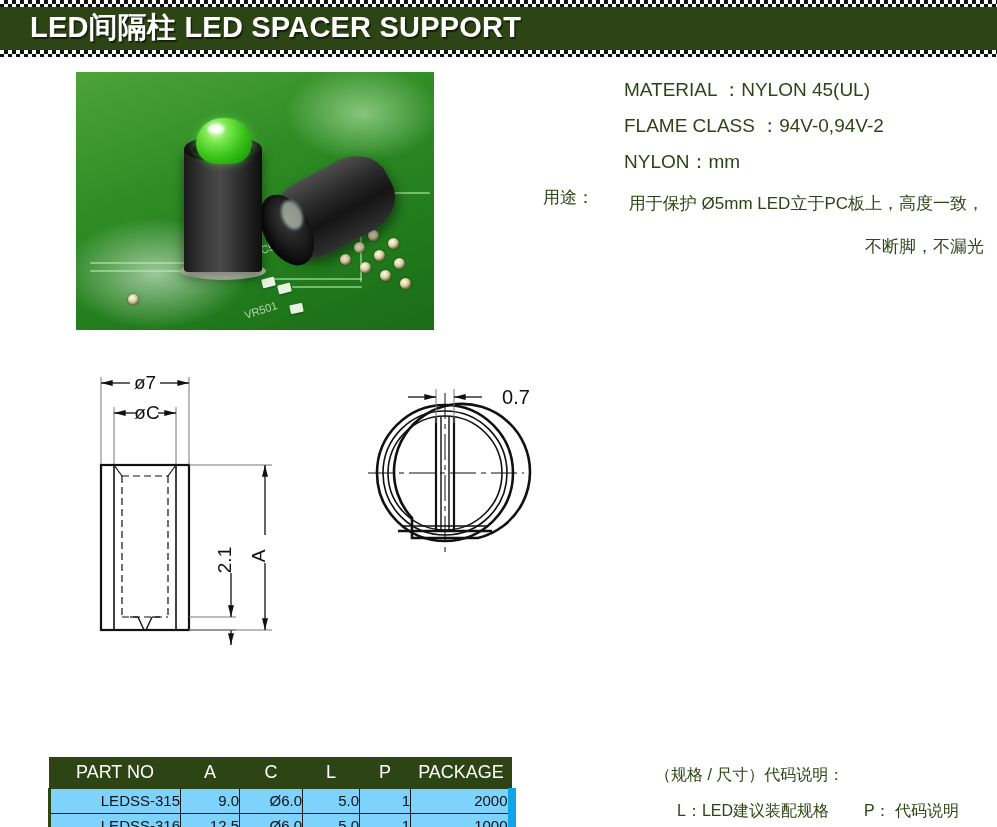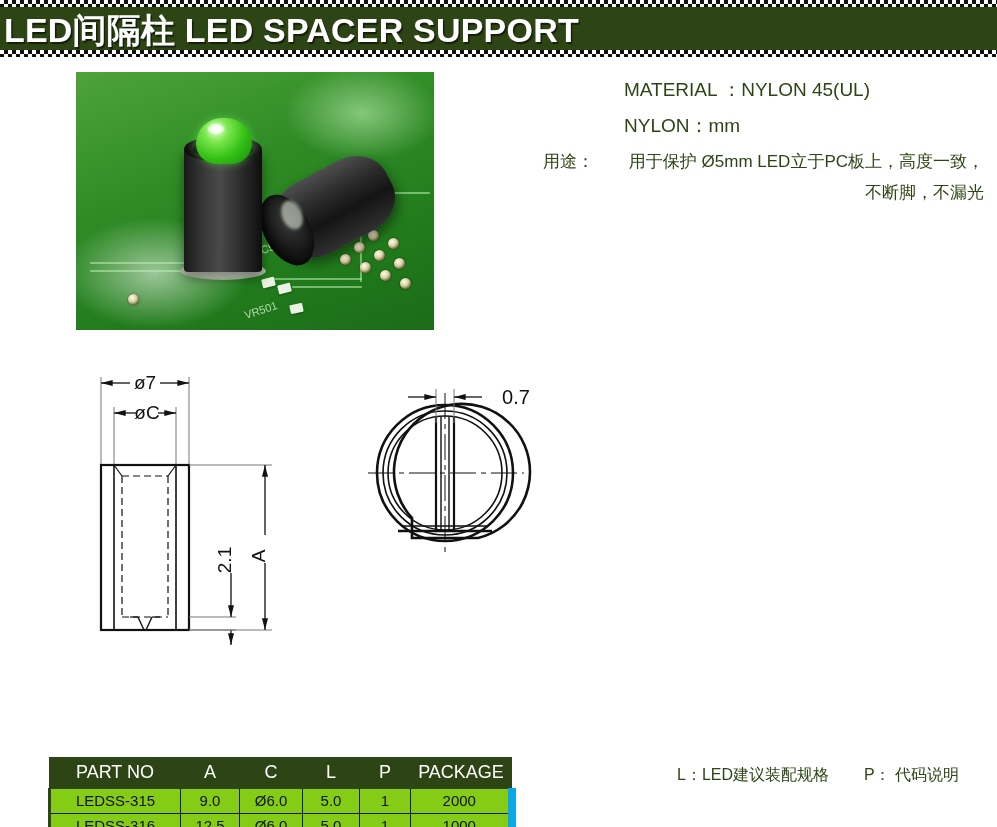--- a/index.html
+++ b/index.html
@@ -34,23 +34,23 @@
       linear-gradient(45deg, #111 25%, transparent 25%, transparent 75%, #111 75%);
     background-size: 8px 8px;
     background-position: 0 0, 4px 4px;
     background-color: #ffffff;
   }
   #checker-top { top: 0; }
   #checker-bottom { bottom: 0; }
 
   #header-title {
     position: absolute;
-    left: 4px;
+    left: 30px;
     top: 8px;
-    font-size: 34px;
+    font-size: 29px;
     font-weight: bold;
     color: #ffffff;
     letter-spacing: 0.2px;
     white-space: nowrap;
     text-shadow: 1.5px 1.5px 1px rgba(0,0,0,0.55);
   }
 
   
   #product-photo {
     position: absolute;
@@ -196,21 +196,21 @@
     position: absolute;
     left: 0;
     top: 0;
     font-size: 17px;
     line-height: 31px;
     color: #2d4515;
   }
   #usage-text {
     padding-left: 81px;
     font-size: 17px;
-    line-height: 31px;
+    line-height: 43px;
     color: #2d4515;
     width: 360px;
   }
 
   
   #drawing-area {
     position: absolute;
     left: 0;
     top: 345px;
     width: 660px;
@@ -229,24 +229,24 @@
   #spec-table th {
     background: #2d4515;
     color: #ffffff;
     font-weight: normal;
     font-size: 18px;
     padding: 4px 0 5px 0;
     border: 1px solid #2d4515;
   }
   #spec-table td {
     border: 1px solid #1a1a1a;
-    text-align: center;
+    text-align: right;
     padding: 3px 0 4px 0;
     color: #111111;
-    background: #84cc16;
+    background: #7dd3fc;
   }
   #spec-table tr td:first-child { border-left: 3px solid #2d4515; }
   #spec-table tr td:last-child  { border-right: 8px solid #0ea5e9; }
   #spec-table tr:last-child td  { border-bottom: 3px solid #2d4515; }
   .col-part { width: 130px; margin-top: 26px; }
   .col-a { width: 58px; }
   .col-c { width: 62px; }
   .col-l { width: 56px; }
   .col-p { width: 50px; }
   .col-pkg { width: 100px; }
@@ -311,20 +311,21 @@
   <div id="spacer-standing-foot"></div>
   <div id="spacer-standing"></div>
   <div id="spacer-standing-rim"></div>
   <div id="spacer-standing-bore"></div>
   <div id="led-dome"></div>
   <div id="led-highlight"></div>
 </div>
 
 <div id="spec-block">
   <div class="spec-line">MATERIAL ：NYLON 45(UL)</div>
+  <div class="spec-line">FLAME CLASS ：94V-0,94V-2</div>
   <div class="spec-line">NYLON：mm</div>
   <div id="usage-row">
     <div id="usage-label">用途：</div>
     <div id="usage-text">用于保护 Ø5mm LED立于PC板上，高度一致，不断脚，不漏光</div>
   </div>
 </div>
 
 <div id="drawing-area">
   <svg width="660" height="330" viewBox="0 0 660 330">
     <defs>
@@ -428,18 +429,19 @@
       <td>12.5</td>
       <td>Ø6.0</td>
       <td>5.0</td>
       <td>1</td>
       <td>1000</td>
     </tr>
   </tbody>
 </table>
 
 <div id="legend-block">
+  <div>（规格 / 尺寸）代码说明：</div>
   <div id="legend-line2">
     <span>L：LED建议装配规格</span>
     <span class="legend-gap"></span>
     <span>P： 代码说明</span>
   </div>
 </div>
 
 </body></html>

